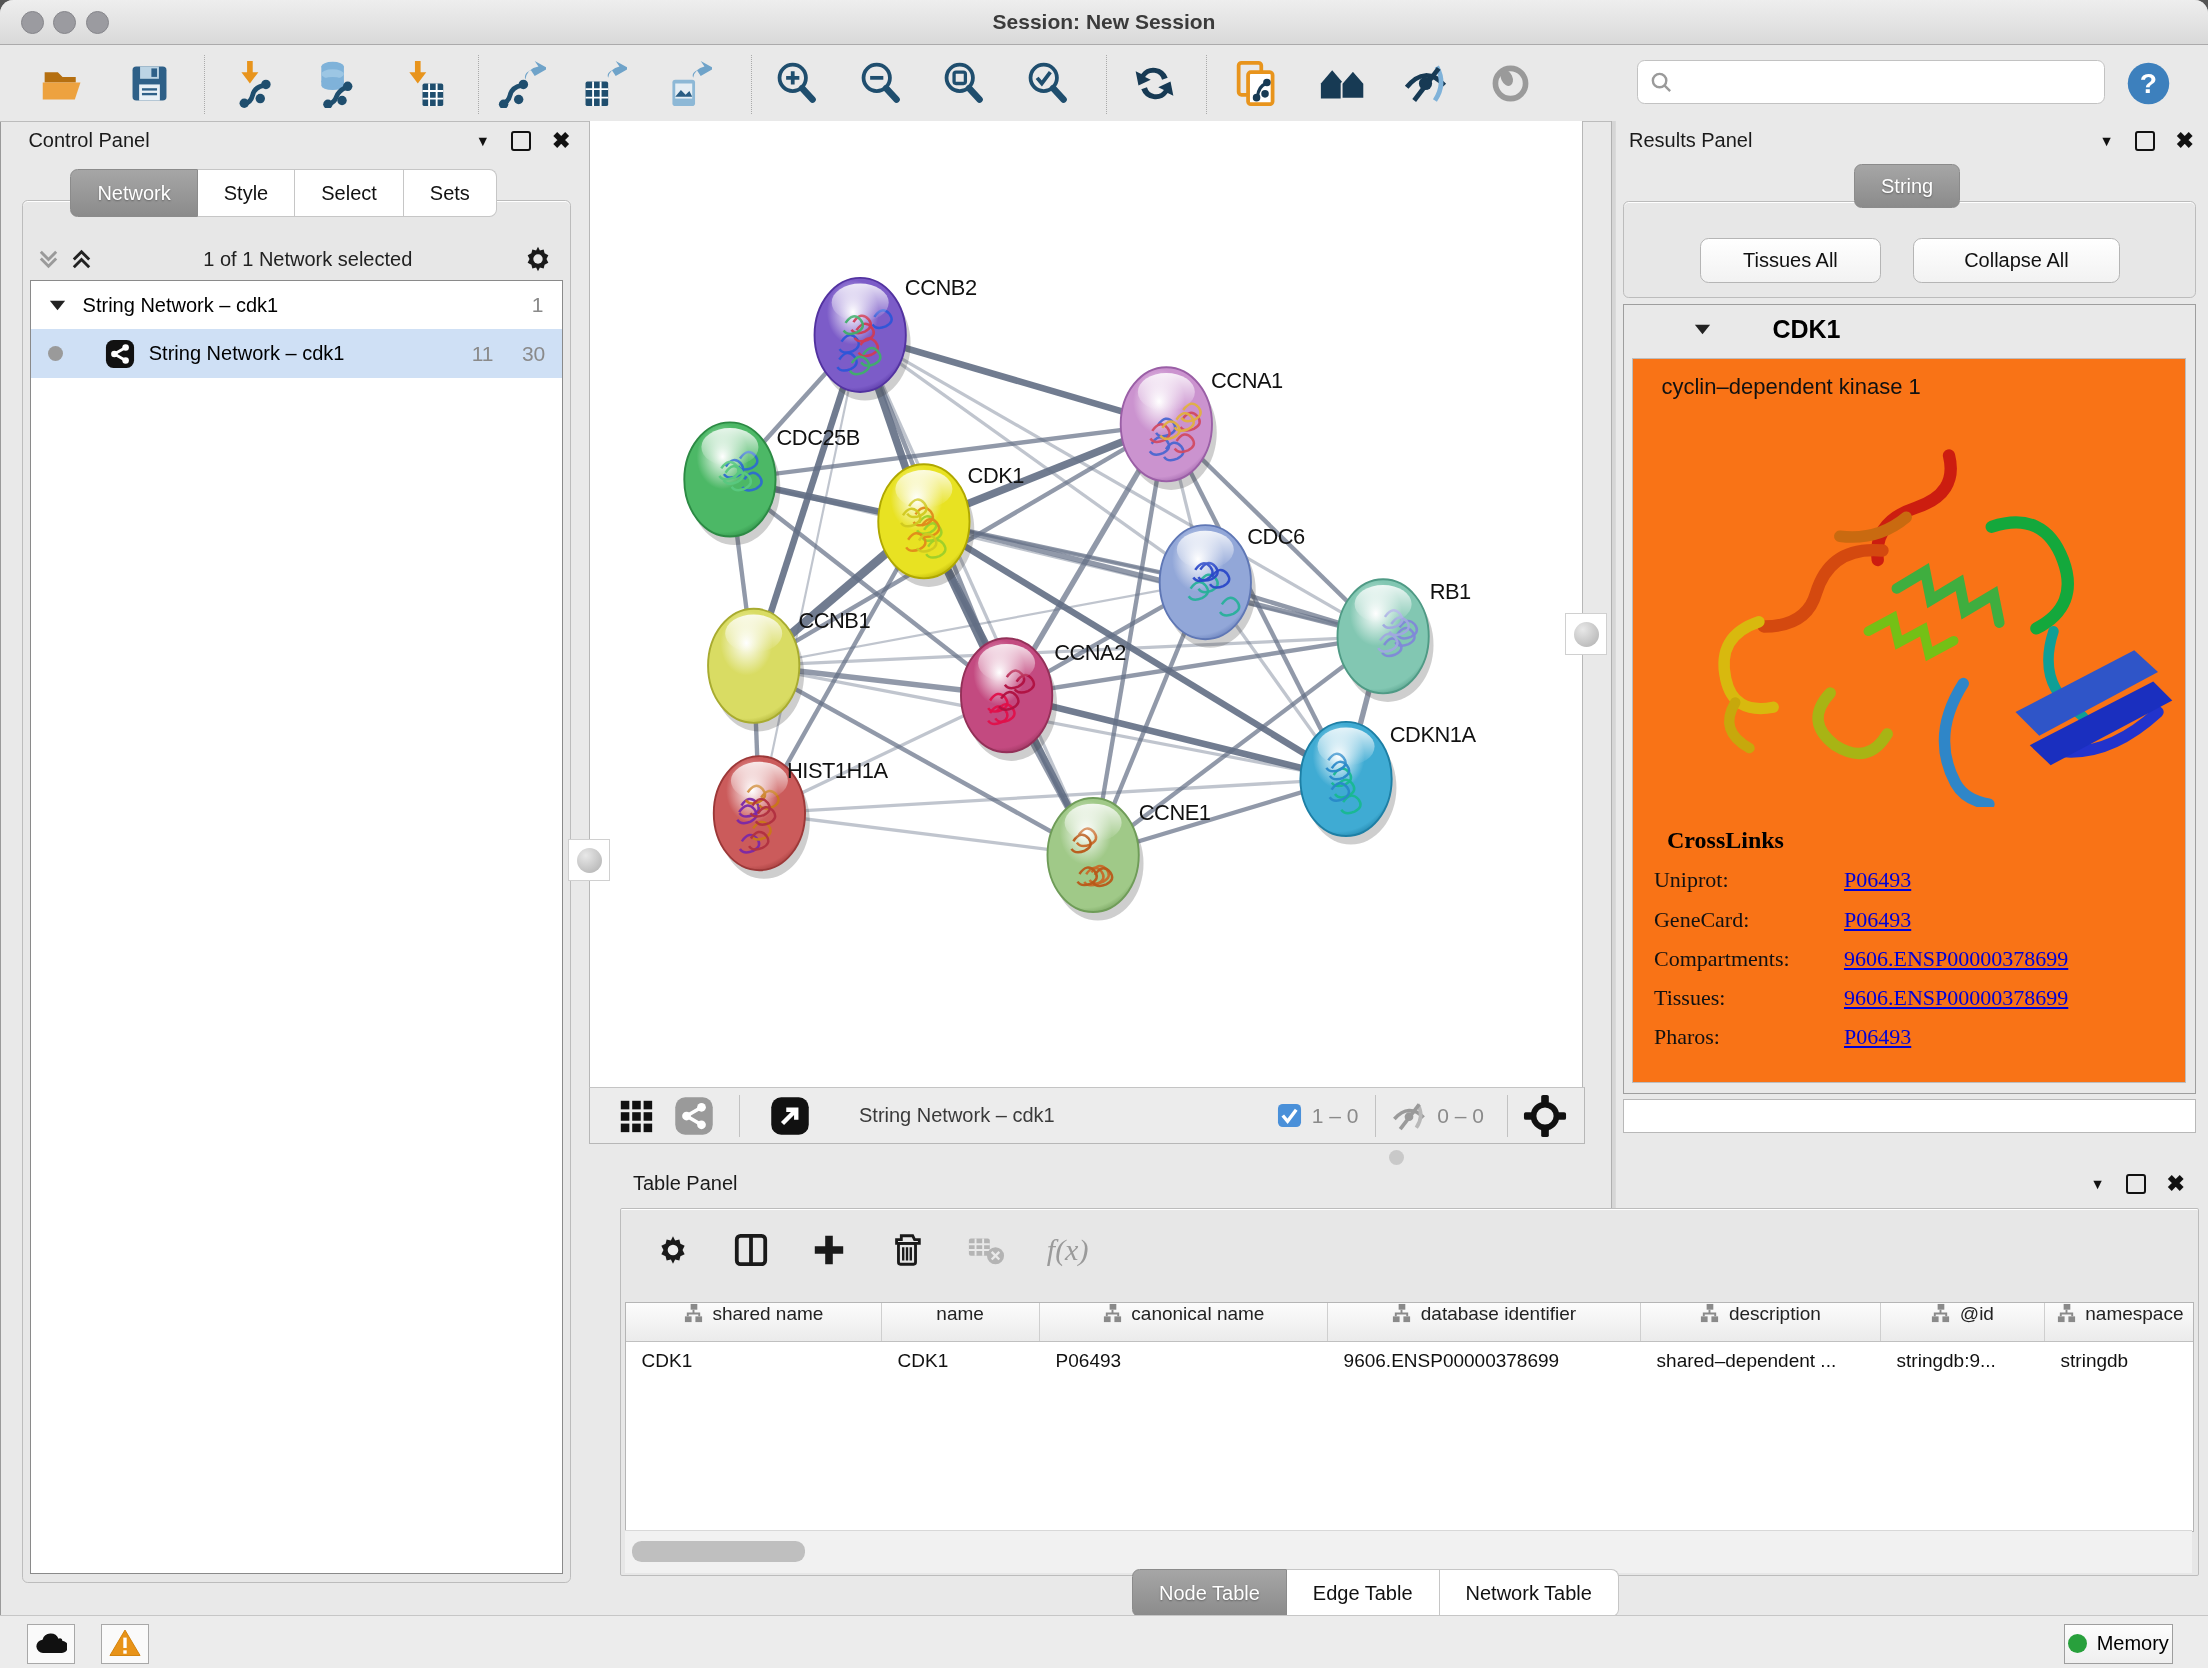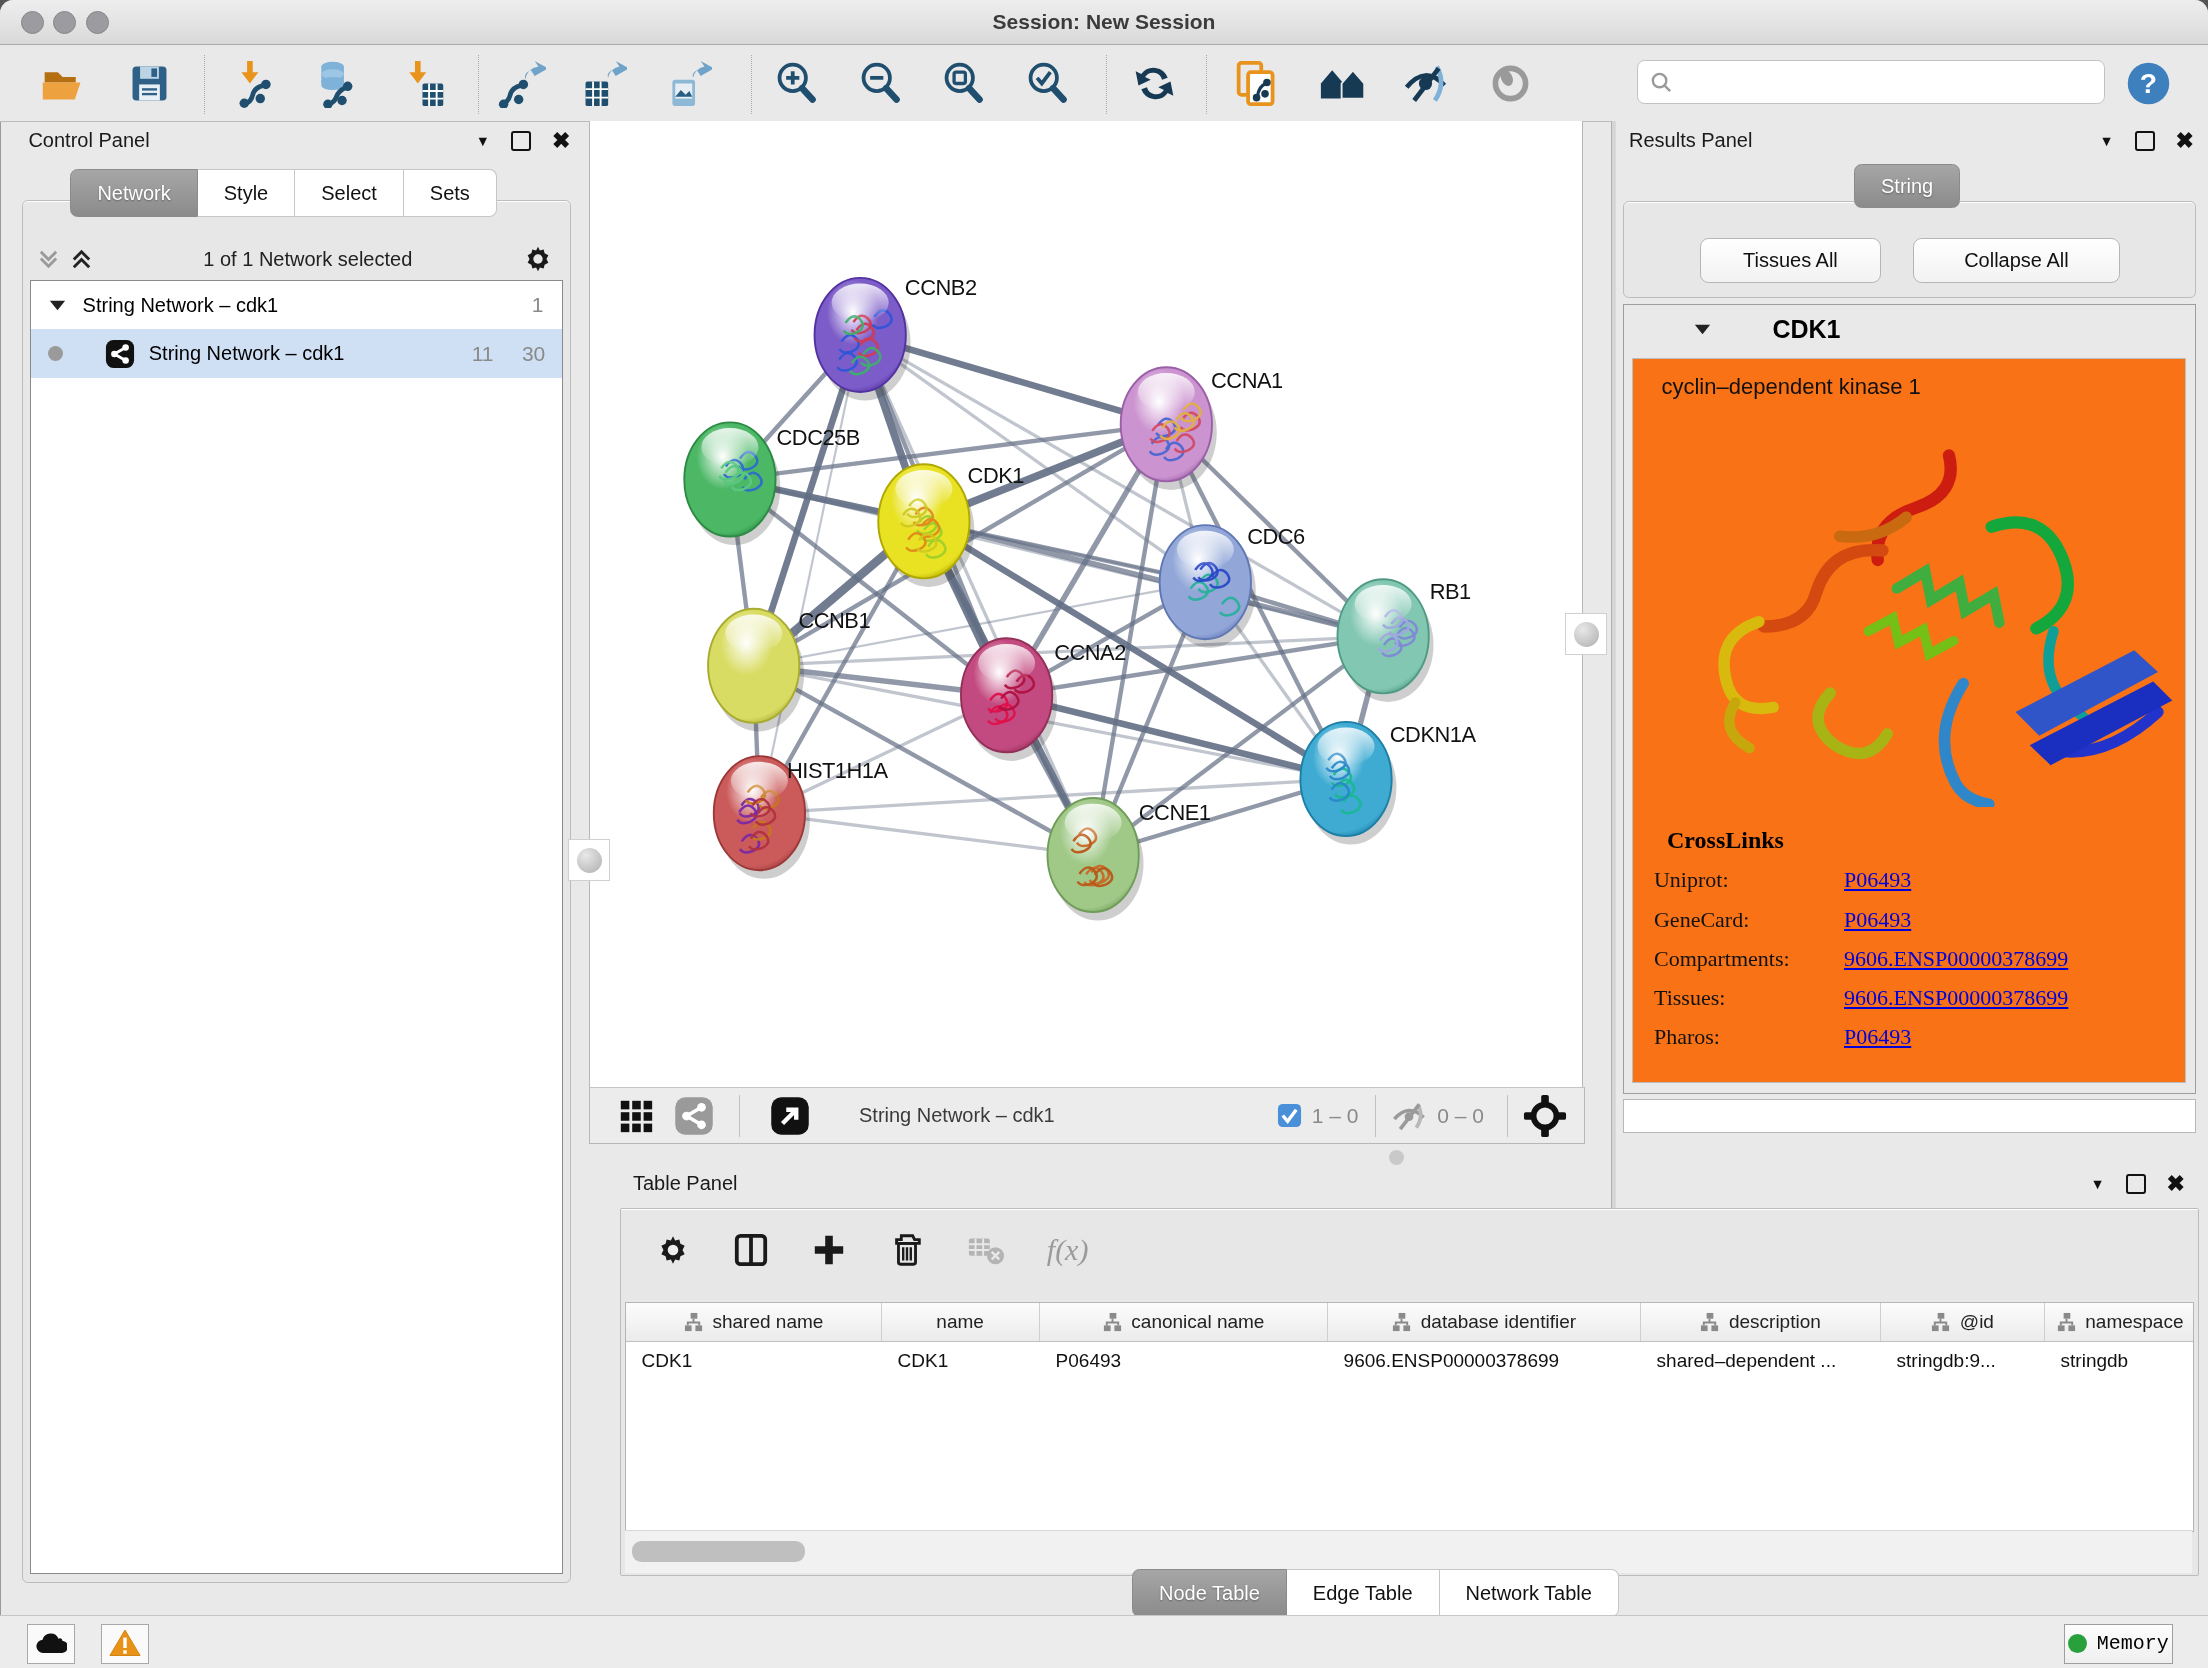--- a/index.html
+++ b/index.html
@@ -34,27 +34,27 @@
   .navbar{position:absolute;left:589px;top:1087px;width:996px;height:57px;background:#ececec;border:1.9px solid #b7b7b7;border-top:1px solid #c4c4c4;box-sizing:border-box;display:flex;align-items:center;}
   .nav-sep{width:0;height:42px;border-left:1px solid #c2c2c2;}
   .gray-num{color:#8a8a8a;font-size:21px;}
   
   .link{color:#0000d8;text-decoration:underline;}
   .serif{font-family:"Liberation Serif",serif;}
   .xl-row{display:flex;margin:13.3px 0 0 21px;font-size:22px;}
   .xl-label{width:190px;color:#111;}
   
   .tbl-head{display:flex;background:linear-gradient(#fcfcfc,#ebebeb);border-bottom:1px solid #c0c0c0;height:38px;}
-  .th{display:flex;align-items:center;justify-content:center;gap:8.6px;border-right:1px solid #cfcfcf;font-size:19px;color:#222;box-sizing:border-box;overflow:hidden;white-space:nowrap;}
+  .th{display:flex;align-items:flex-start;justify-content:center;gap:8.6px;border-right:1px solid #cfcfcf;font-size:19px;color:#222;box-sizing:border-box;overflow:hidden;white-space:nowrap;}
   .tbl-row{display:flex;height:38px;background:#fff;}
   .td{font-size:19px;color:#111;padding-left:16px;display:flex;align-items:center;box-sizing:border-box;overflow:hidden;white-space:nowrap;}
   .hscroll{position:absolute;background:#f1f1f1;border-top:1px solid #d8d8d8;}
   .hthumb{position:absolute;background:#bfbfbf;border-radius:9.5px;}
   
-  .statusbar{position:absolute;left:0;top:1615px;width:100%;height:53px;background:#ececec;border-top:1px solid #c6c6c6;font-family:Liberation Mono, monospace;}
+  .statusbar{position:absolute;left:0;top:1615px;width:100%;height:53px;background:#ececec;border-top:1px solid #c6c6c6;}
   .sq-btn{position:absolute;top:7.6px;width:46px;height:38px;background:#fafafa;border:1.9px solid #a8a8a8;display:flex;align-items:center;justify-content:center;}
   .handle-sq{position:absolute;width:40px;height:40px;background:#fff;border:1px solid #d0d0d0;display:flex;align-items:center;justify-content:center;}
   .handle-dot{width:25px;height:25px;border-radius:50%;background:radial-gradient(circle at 35% 30%,#e8e8e8,#aeaeae);}
 </style>
 </head>
 <body>
 
 <div class="window">
 
   <div class="titlebar">

